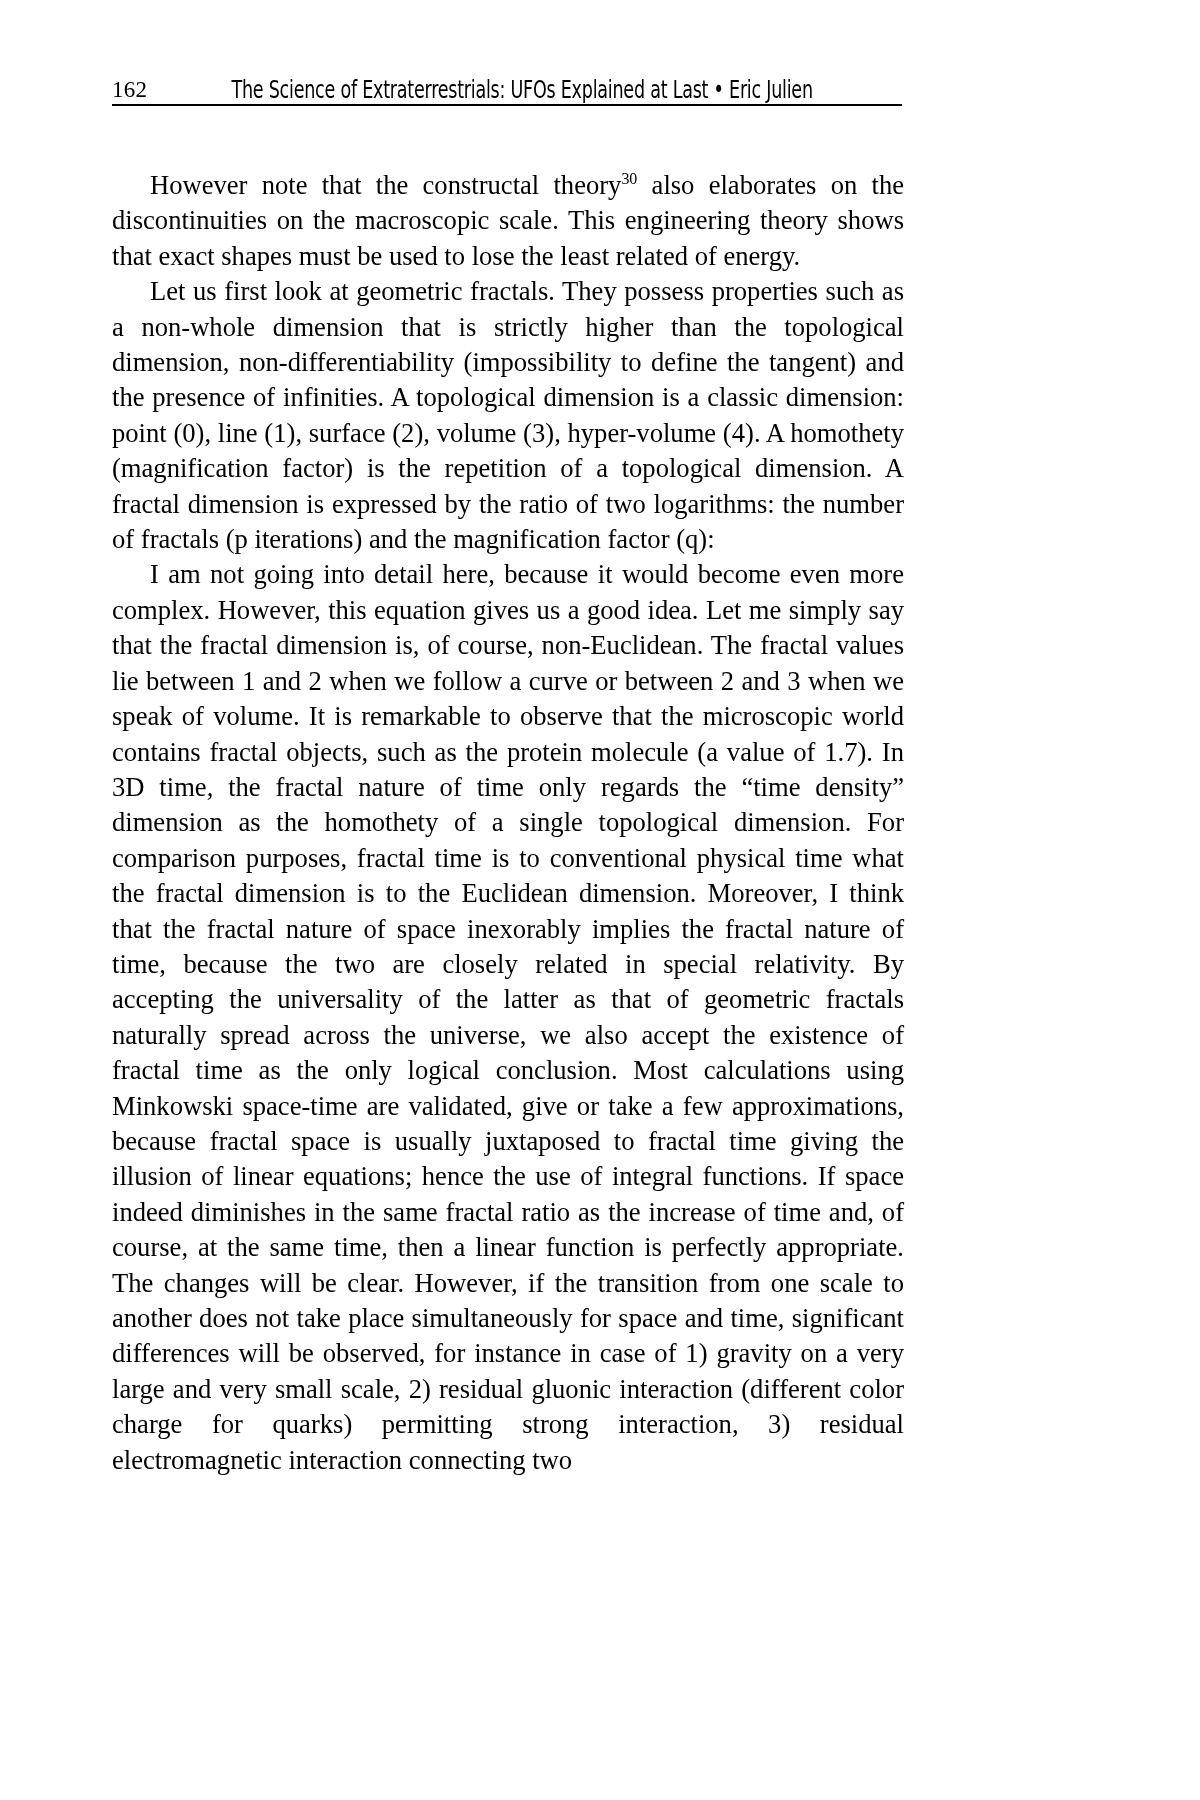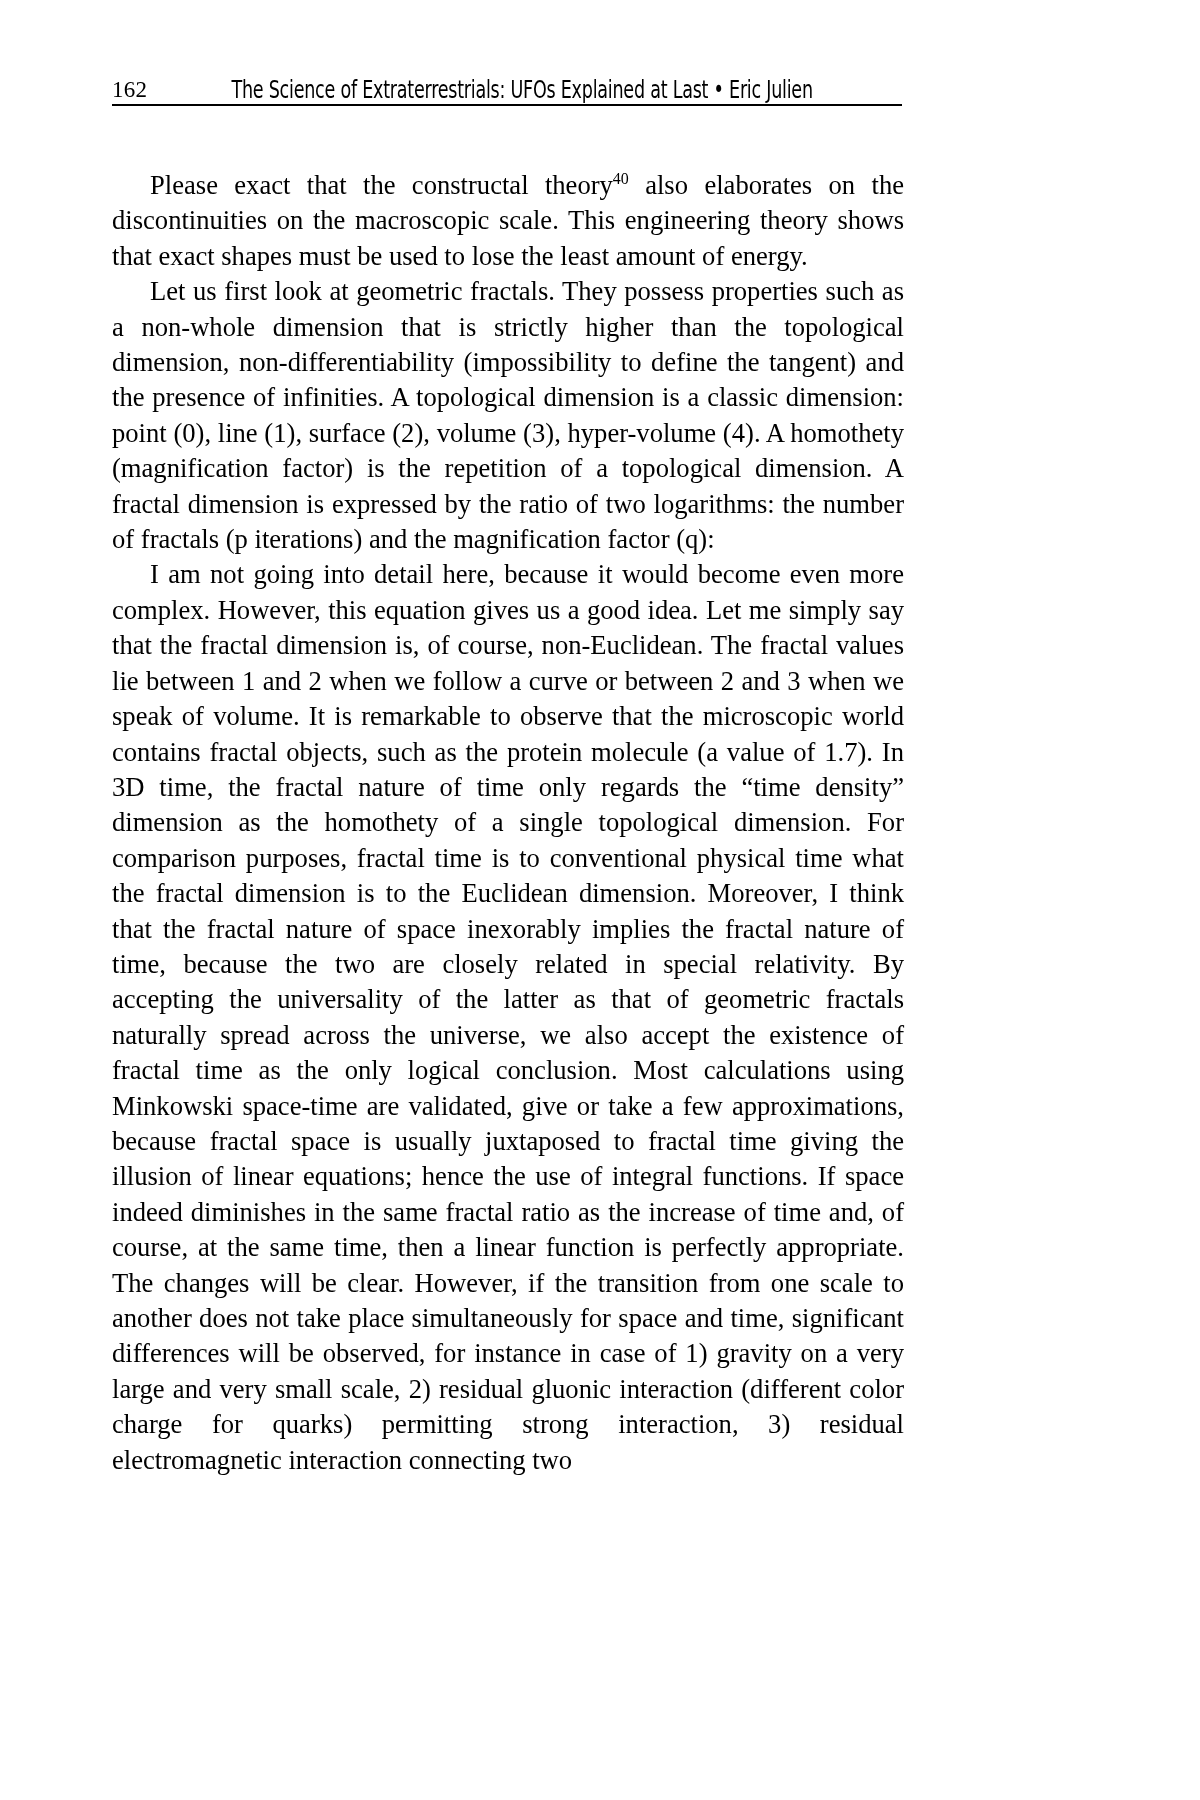--- a/index.html
+++ b/index.html
@@ -109,21 +109,21 @@
 
   <div class="runhead">
     <span class="folio">162</span>
     <span class="runtitle">The Science of Extraterrestrials: UFOs Explained at Last • Eric Julien</span>
   </div>
 
   <div class="rule"></div>
 
   <div class="column">
 
-    <p class="body indent"><span>Please exact that the constructal theory</span><sup class="fn">40</sup><span> also elaborates on the discontinuities on the macroscopic scale. This engineering theory shows that exact shapes must be used to lose the least amount of energy.</span></p>
+    <p class="body indent"><span>However note that the constructal theory</span><sup class="fn">30</sup><span> also elaborates on the discontinuities on the macroscopic scale. This engineering theory shows that exact shapes must be used to lose the least related of energy.</span></p>
 
     <p class="body indent">Let us first look at geometric fractals. They possess properties such as a non-whole dimension that is strictly higher than the topological dimension, non-differentiability (impossibility to define the tangent) and the presence of infinities. A topological dimension is a classic dimension: point (0), line (1), surface (2), volume (3), hyper-volume (4). A homothety (magnification factor) is the repetition of a topological dimension. A fractal dimension is expressed by the ratio of two logarithms: the number of fractals (p iterations) and the magnification factor (q):</p>
 
 
     <p class="body indent">I am not going into detail here, because it would become even more complex. However, this equation gives us a good idea. Let me simply say that the fractal dimension is, of course, non-Euclidean. The fractal values lie between 1 and 2 when we follow a curve or between 2 and 3 when we speak of volume. It is remarkable to observe that the microscopic world contains fractal objects, such as the protein molecule (a value of 1.7). In 3D time, the fractal nature of time only regards the “time density” dimension as the homothety of a single topological dimension. For comparison purposes, fractal time is to conventional physical time what the fractal dimension is to the Euclidean dimension. Moreover, I think that the fractal nature of space inexorably implies the fractal nature of time, because the two are closely related in special relativity. By accepting the universality of the latter as that of geometric fractals naturally spread across the universe, we also accept the existence of fractal time as the only logical conclusion. Most calculations using Minkowski space-time are validated, give or take a few approximations, because fractal space is usually juxtaposed to fractal time giving the illusion of linear equations; hence the use of integral functions. If space indeed diminishes in the same fractal ratio as the increase of time and, of course, at the same time, then a linear function is perfectly appropriate. The changes will be clear. However, if the transition from one scale to another does not take place simultaneously for space and time, significant differences will be observed, for instance in case of 1) gravity on a very large and very small scale, 2) residual gluonic interaction (different color charge for quarks) permitting strong interaction, 3) residual electromagnetic interaction connecting two</p>
 
   </div>
 
 </div>
 

